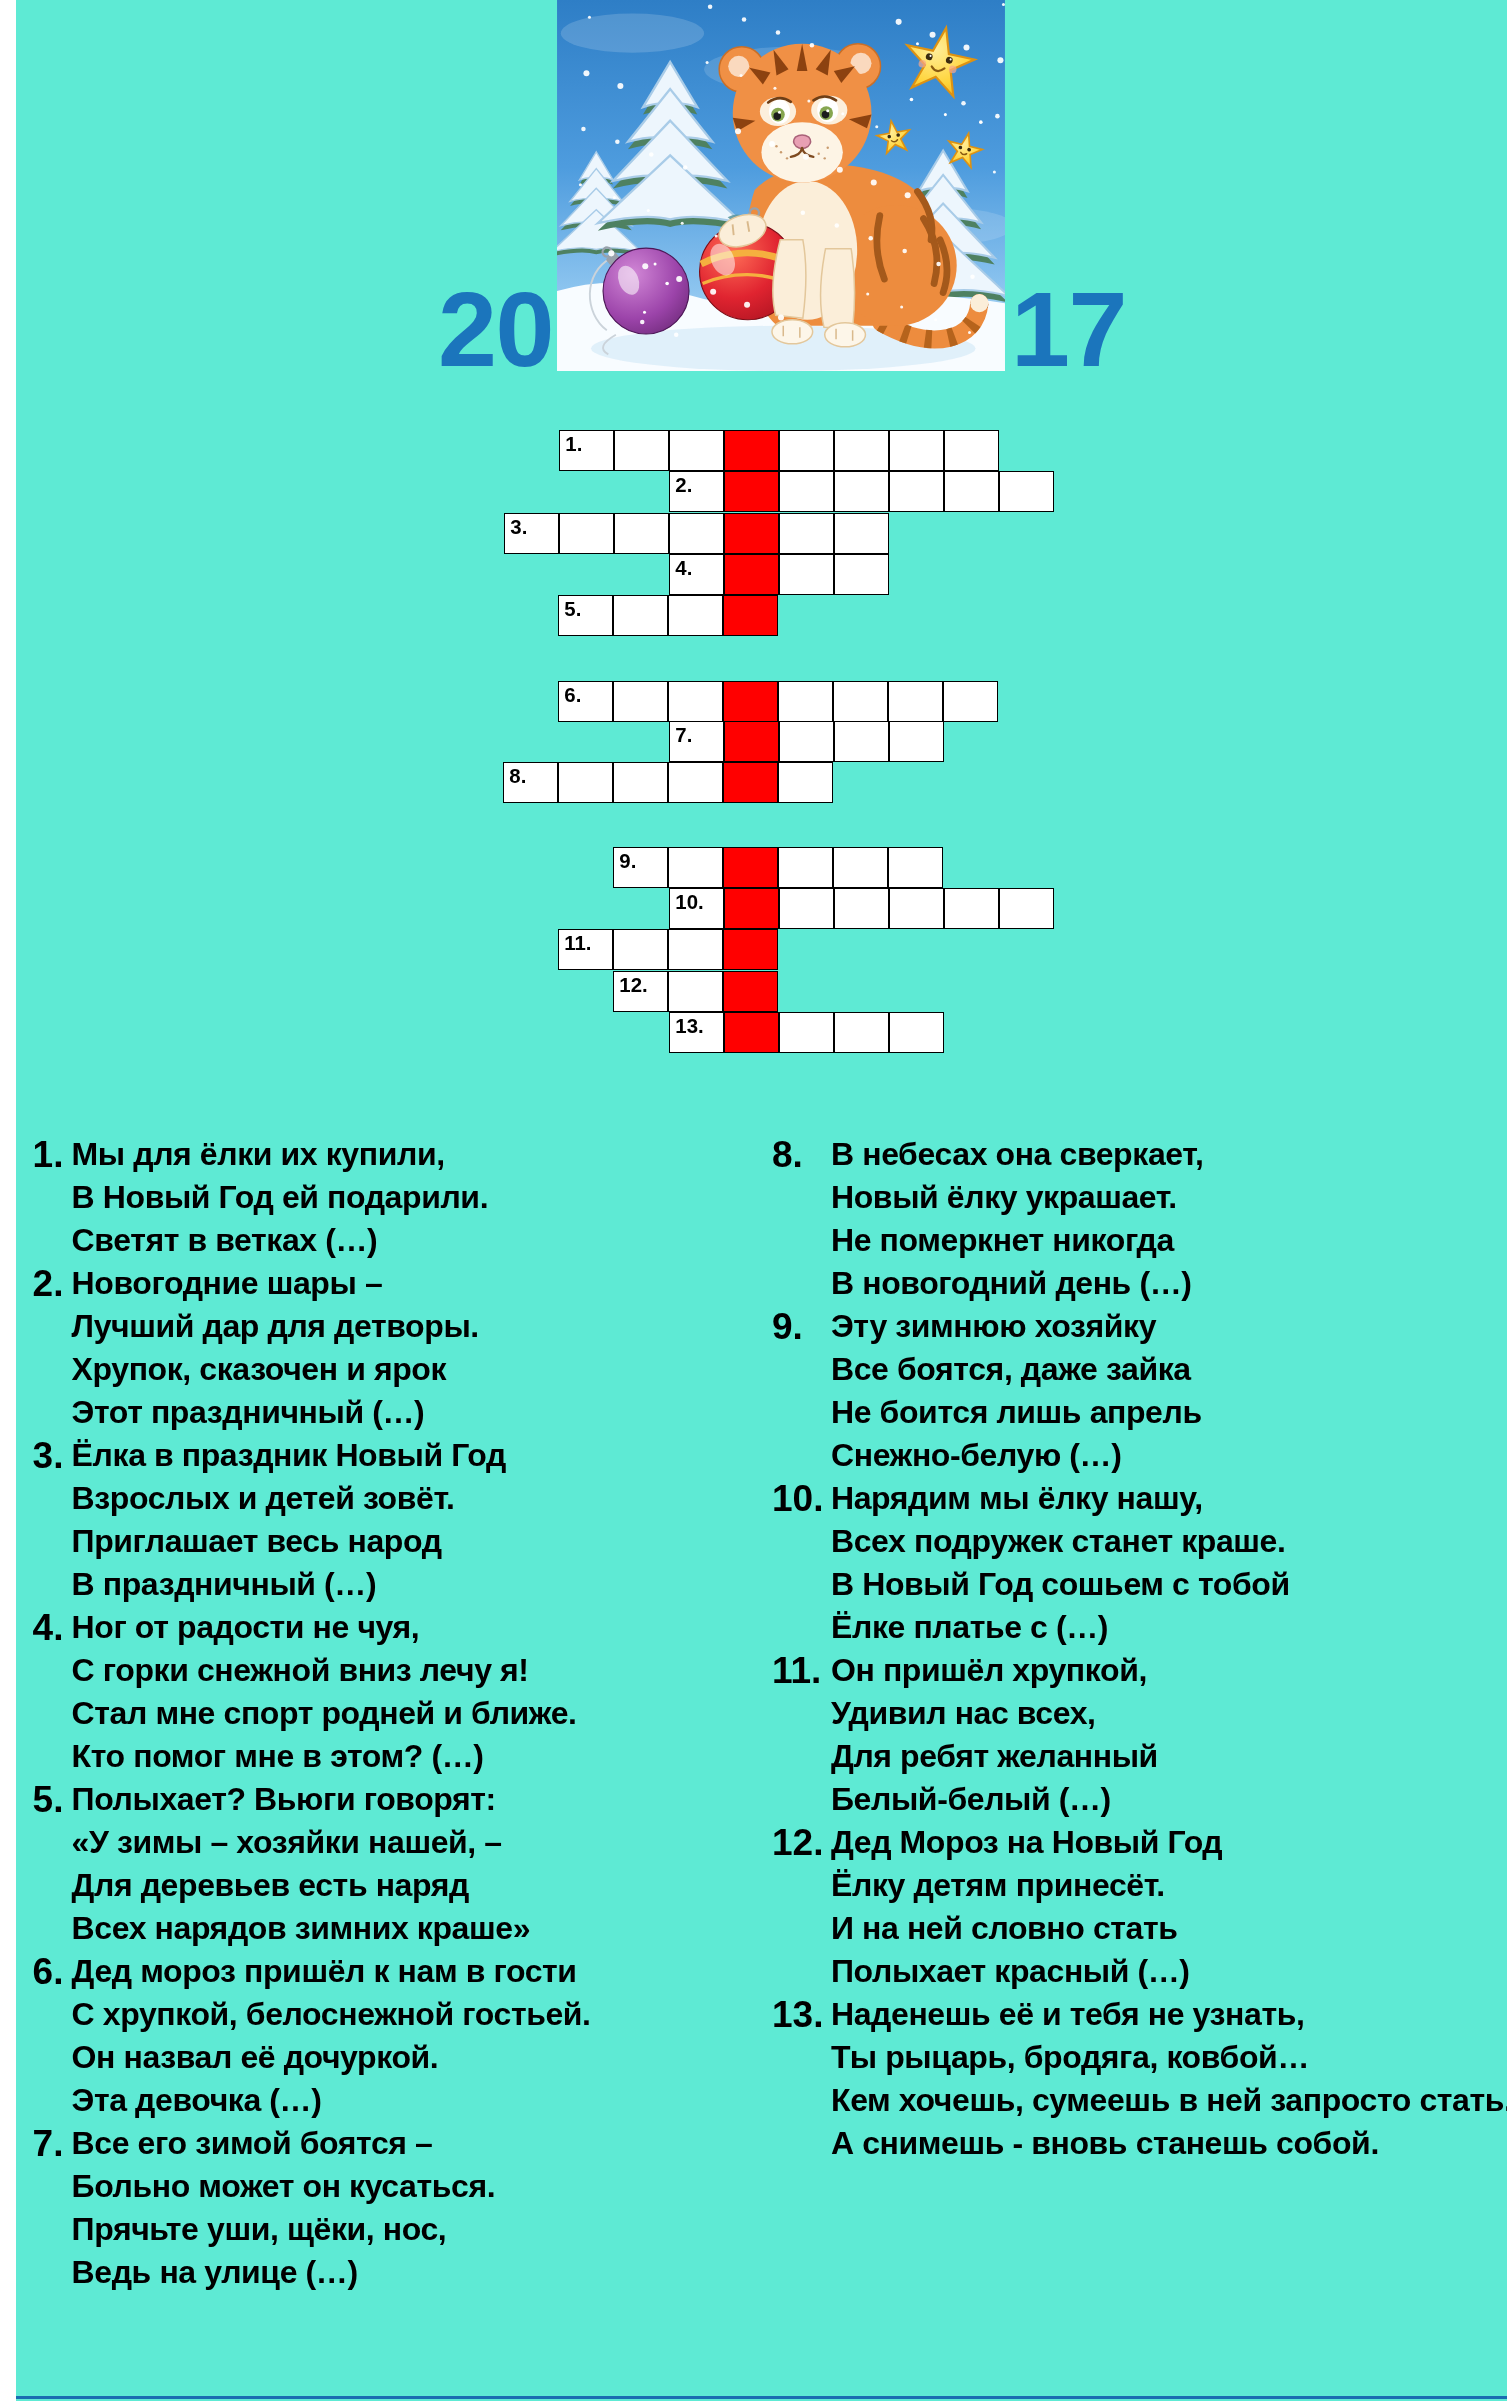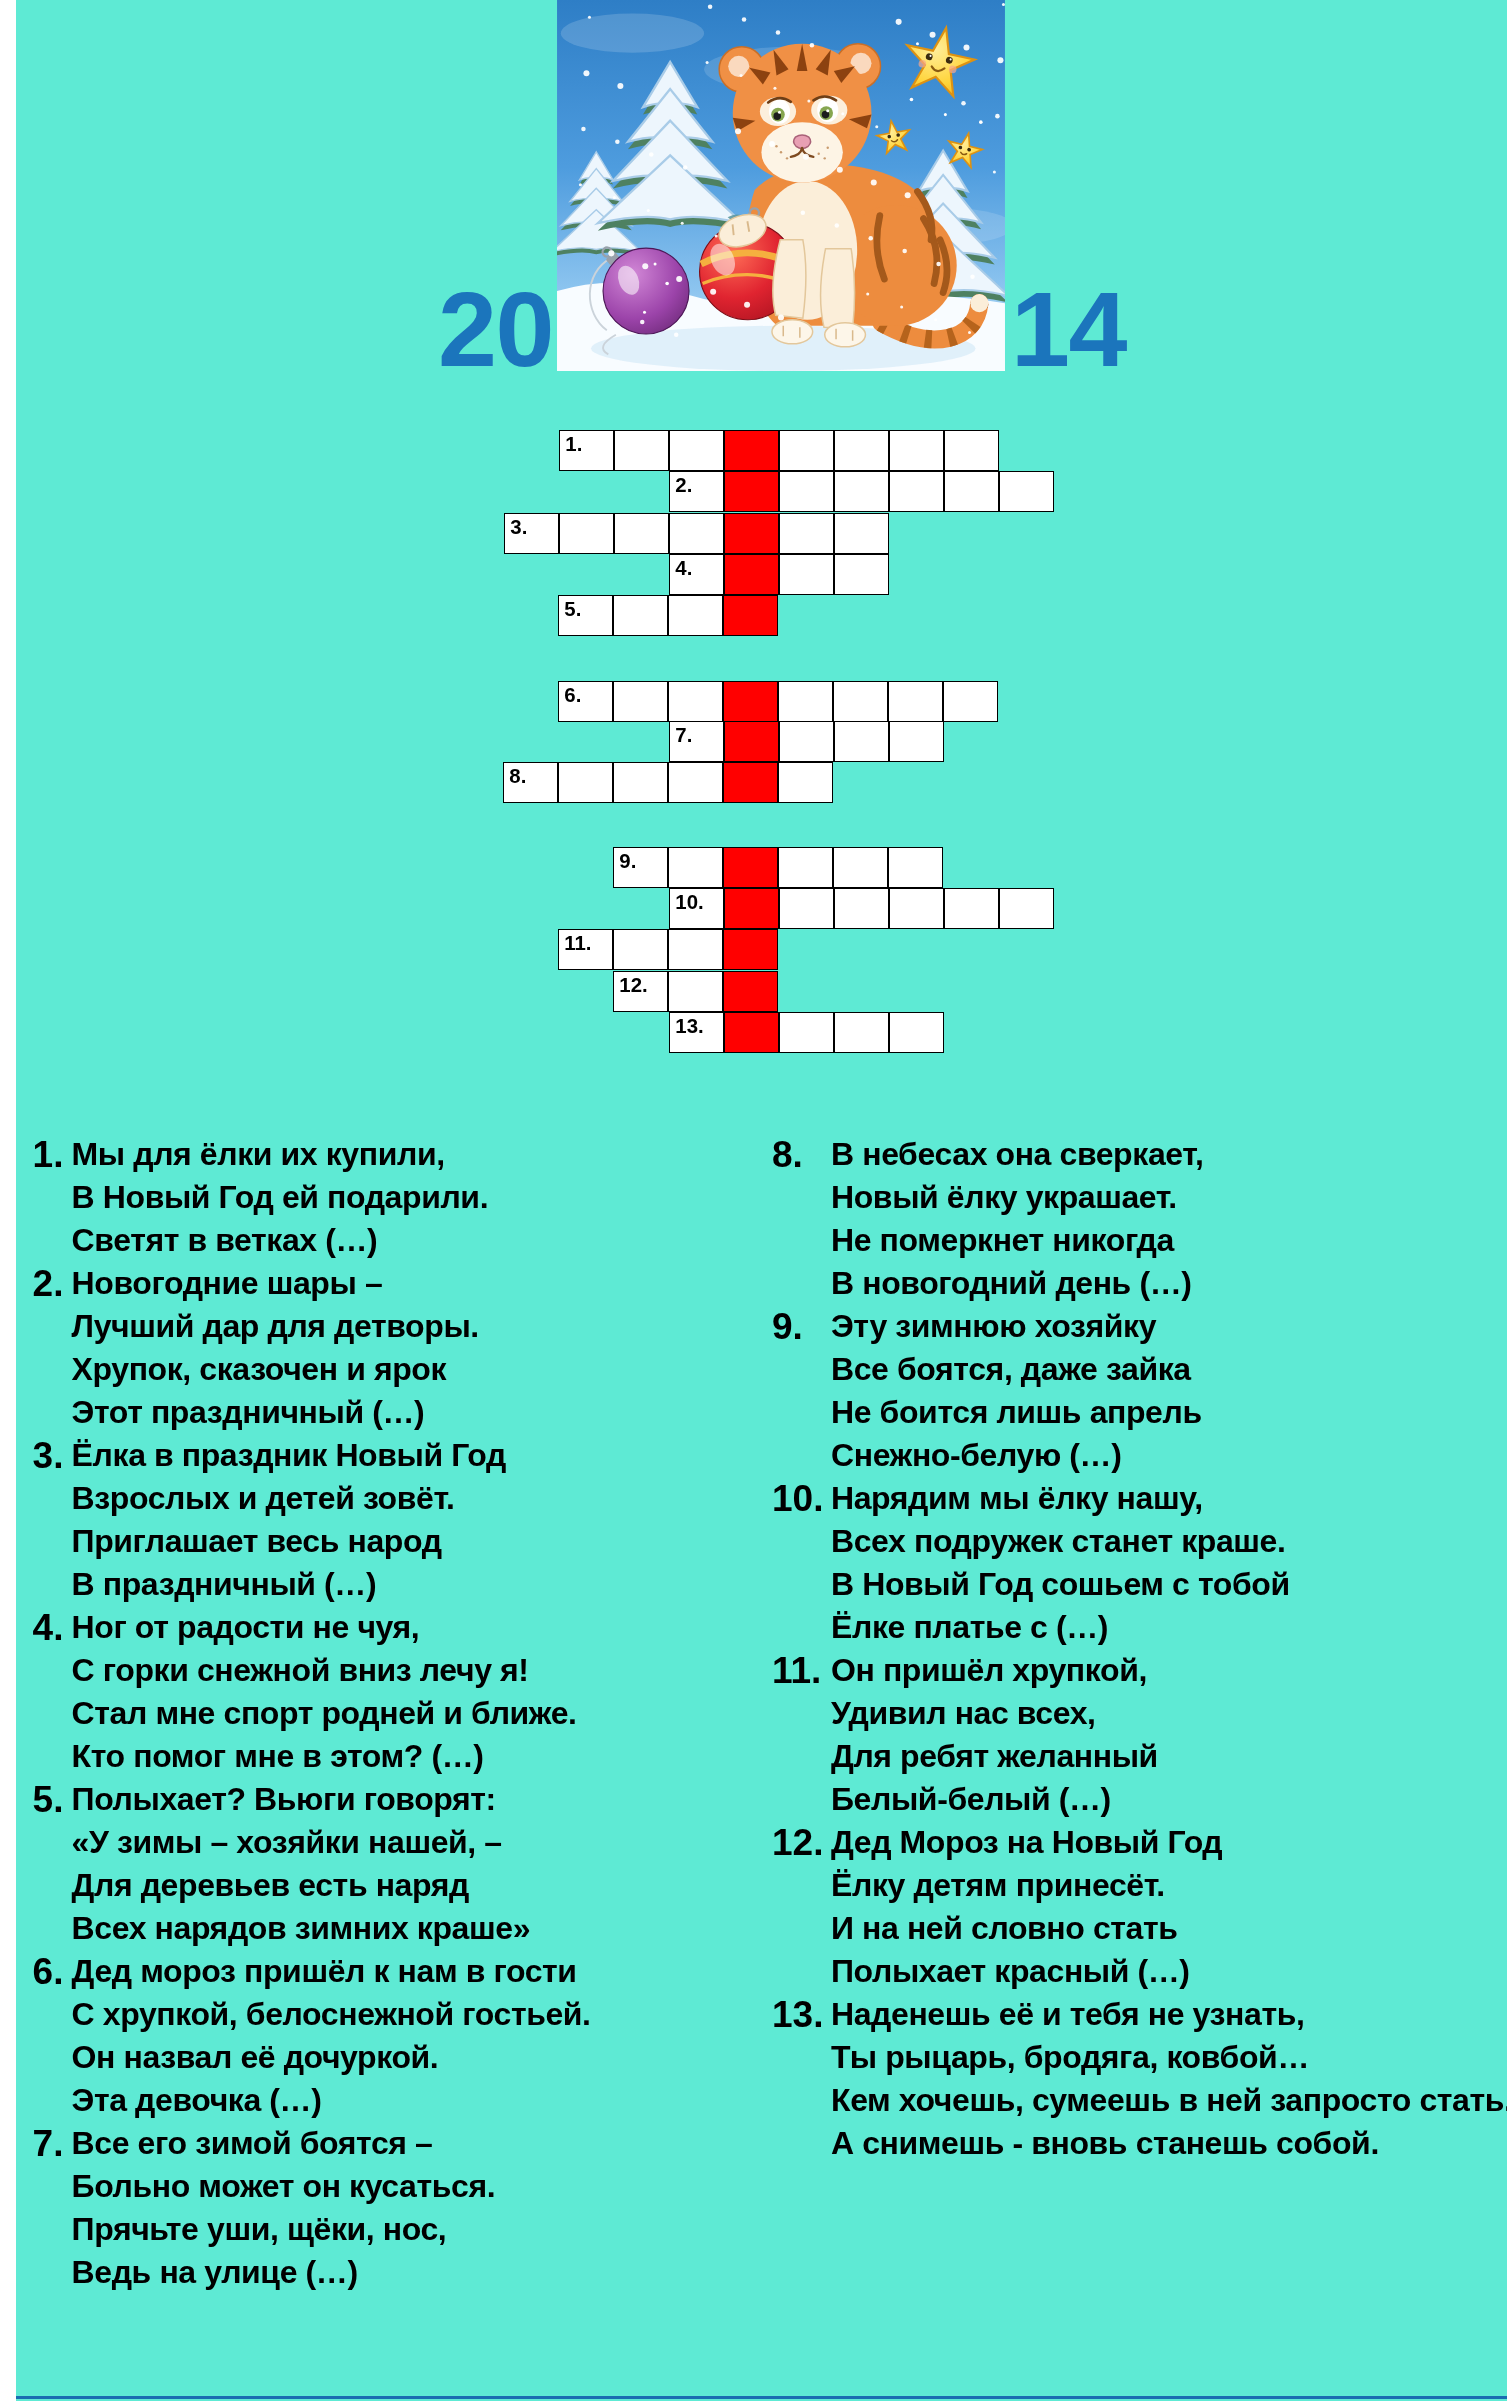--- a/index.html
+++ b/index.html
@@ -260,21 +260,21 @@
         <circle cx="199" cy="83" r="2" fill="#ffffff" opacity="0.92"></circle>
         <circle cx="326" cy="282" r="3" fill="#ffffff" opacity="0.92"></circle>
         <circle cx="453" cy="29" r="4" fill="#ffffff" opacity="0.92"></circle>
         <circle cx="580" cy="228" r="2" fill="#ffffff" opacity="0.92"></circle>
         <circle cx="113" cy="427" r="3" fill="#ffffff" opacity="0.92"></circle>
         <circle cx="240" cy="174" r="4" fill="#ffffff" opacity="0.92"></circle>
       </g>
   </svg>
 
   <div class="year left" style="color: rgb(27, 117, 188);">20</div>
-  <div class="year right" style="color: rgb(27, 117, 188);">14</div>
+  <div class="year right" style="color: rgb(27, 117, 188);">17</div>
 
   <div class="grid">
       <div class="cell" style="left: 543px; top: 430px; width: 55px; height: 41px;">
         <span class="cellnum">1.</span>
       </div>
       <div class="cell" style="left: 598px; top: 430px; width: 55px; height: 41px;"></div>
       <div class="cell" style="left: 653px; top: 430px; width: 55px; height: 41px;"></div>
       <div class="cell" style="left: 708px; top: 430px; width: 55px; height: 41px; background: rgb(255, 0, 0);"></div>
       <div class="cell" style="left: 763px; top: 430px; width: 55px; height: 41px;"></div>
       <div class="cell" style="left: 818px; top: 430px; width: 55px; height: 41px;"></div>

